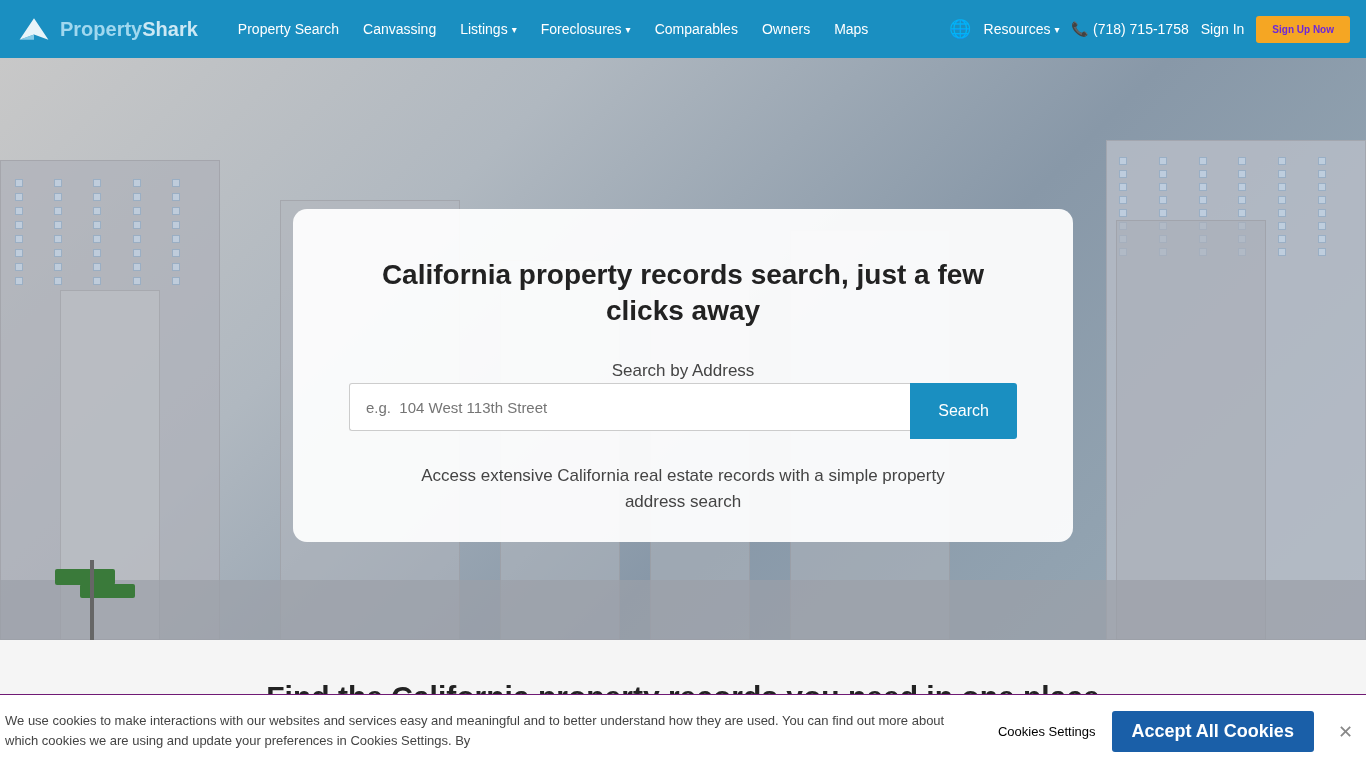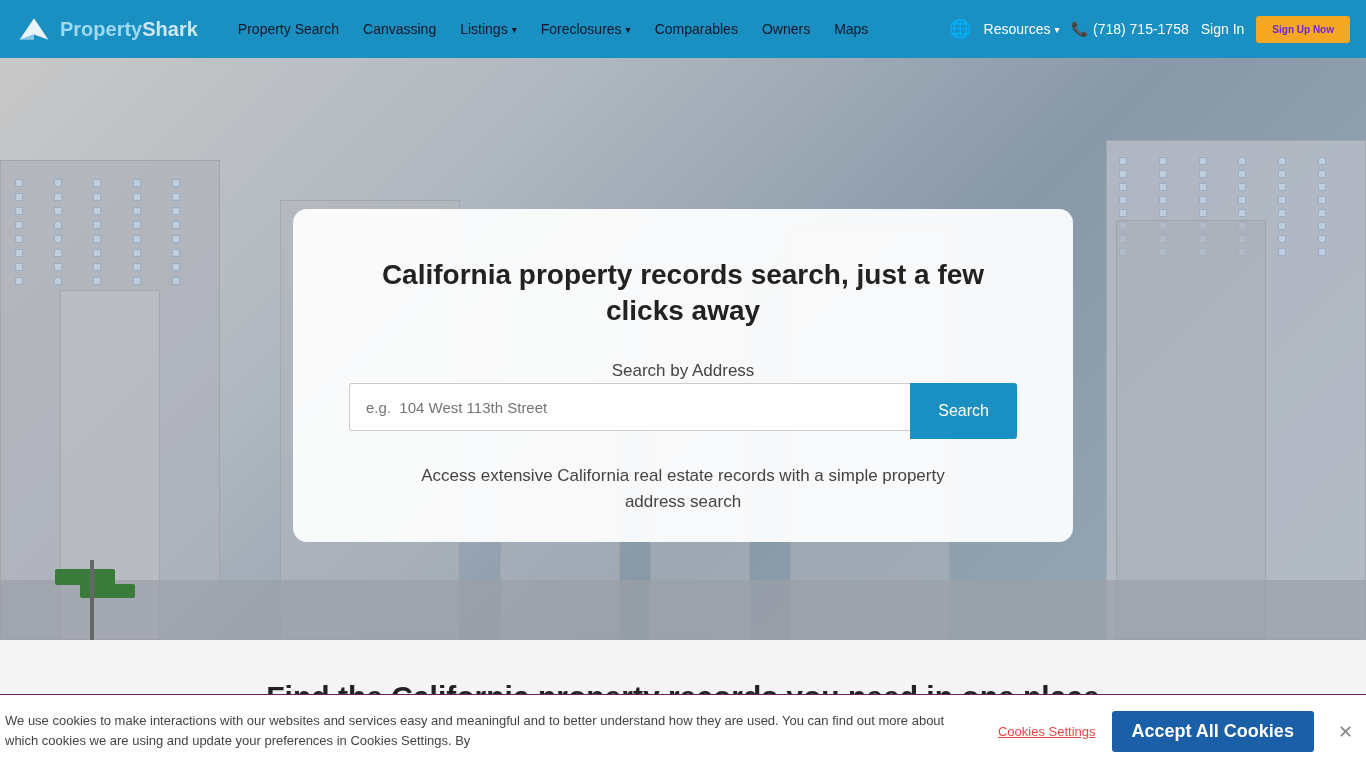--- a/index.html
+++ b/index.html
@@ -31,21 +31,21 @@
       white-space: nowrap;
     }
     .logo-text span { color: #a0d8ef; }
     .nav-links {
       display: flex;
       align-items: center;
       gap: 4px;
       flex: 1;
     }
     .nav-link {
-      color: #0f172a;
+      color: #ffffff;
       text-decoration: none;
       font-size: 14px;
       padding: 8px 10px;
       white-space: nowrap;
       cursor: pointer;
       display: flex;
       align-items: center;
       gap: 4px;
     }
     .dropdown-arrow {
@@ -227,28 +227,27 @@
       flex: 1;
       line-height: 1.5;
     }
     .cookie-actions {
       display: flex;
       align-items: center;
       gap: 16px;
       flex-shrink: 0;
     }
     .cookies-settings-btn {
-      color: #ef4444;
+      color: #000000;
       background: none;
       border: none;
       font-size: 13px;
       cursor: pointer;
       white-space: nowrap;
       font-weight: 500;
-      text-decoration: underline;
     }
     .accept-cookies-btn {
       background: #1a5fa8;
       color: white;
       border: none;
       padding: 10px 20px;
       font-size: 18px;
       font-weight: bold;
       cursor: pointer;
       border-radius: 3px;

